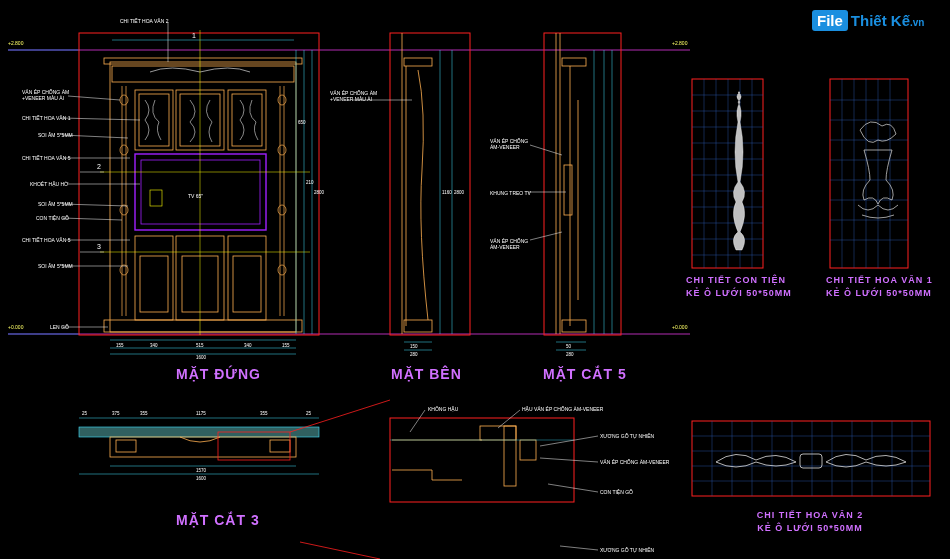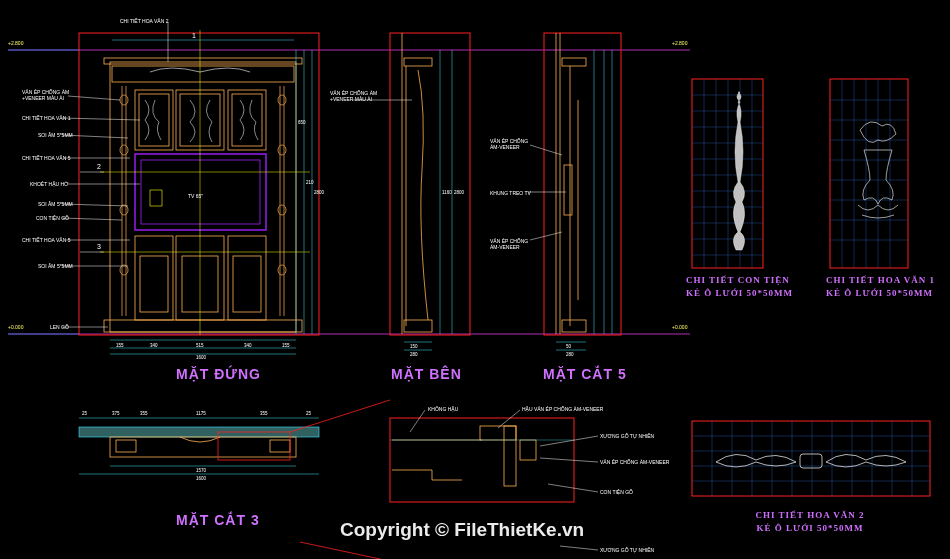--- a/index.html
+++ b/index.html
@@ -1,20 +1,20 @@
 <!DOCTYPE html>
 <html><head>
 <meta charset="utf-8">
 <style>
   html,body{margin:0;padding:0;background:#000;}
   body{width:950px;height:559px;overflow:hidden;position:relative;font-family:"Liberation Sans",sans-serif;color:#fff;}
   #stage{position:absolute;left:0;top:0;width:950px;height:559px;}
   .lbl{position:absolute;font-size:5px;color:#fff;white-space:nowrap;line-height:6px;}
   .title{position:absolute;font-size:14px;font-weight:bold;color:#d070ff;letter-spacing:1px;white-space:nowrap;}
-  .title2{position:absolute;font-size:9px;font-weight:bold;color:#d070ff;letter-spacing:1px;text-align:center;line-height:13px;white-space:nowrap;font-family:Liberation Serif, serif;}
+  .title2{position:absolute;font-size:9px;font-weight:bold;color:#d070ff;letter-spacing:1px;text-align:center;line-height:13px;white-space:nowrap;}
   .lvl{position:absolute;font-size:5px;color:#ffff66;}
   .dim{position:absolute;font-size:4.5px;color:#fff;white-space:nowrap;}
   .logo{position:absolute;left:812px;top:10px;display:flex;align-items:center;}
   .logo-badge{background:#1a8fe0;color:#fff;font-weight:bold;font-size:15px;padding:2px 5px;border-radius:3px;}
   .logo-text{color:#1a8fe0;font-weight:bold;font-size:15px;margin-left:3px;}
   .logo-text .vn{font-size:10px;color:#1a8fe0;}
   .copyright{position:absolute;left:340px;top:519px;font-size:19px;color:#fff;font-weight:bold;opacity:0.92;white-space:nowrap;}
 </style>
 </head>
 <body>
@@ -316,15 +316,18 @@
   <div class="dim" style="left:196px;top:476px">1600</div>
   <div class="title" style="left:176px;top:512px">MẶT CẮT 3</div>
 
   <div class="lbl" style="left:428px;top:406px">KHÔNG HẬU</div>
   <div class="lbl" style="left:522px;top:406px">HẬU VÁN ÉP CHỐNG ẨM-VENEER</div>
   <div class="lbl" style="left:600px;top:433px">XƯƠNG GỖ TỰ NHIÊN</div>
   <div class="lbl" style="left:600px;top:459px">VÁN ÉP CHỐNG ẨM-VENEER</div>
   <div class="lbl" style="left:600px;top:489px">CON TIỆN GỖ</div>
   <div class="lbl" style="left:600px;top:547px">XƯƠNG GỖ TỰ NHIÊN</div>
 
-
-  <div class="copyright">Copyright © FileThietKe.vn</div>
+  <div class="logo">
+    <span class="logo-badge">File</span>
+    <span class="logo-text"><span>Thiết Kế</span><span class="vn">.vn</span></span>
+  </div>
+
 </div>
 
 </body></html>

